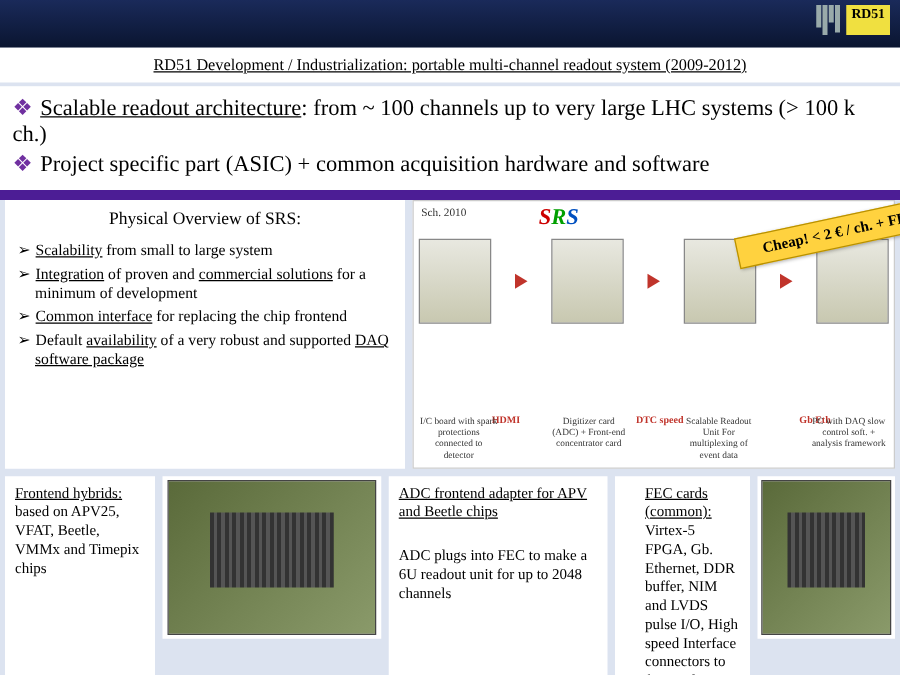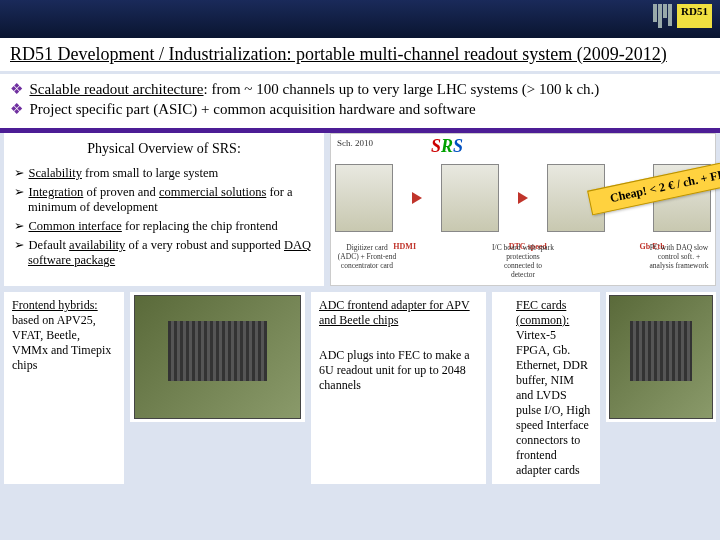--- a/index.html
+++ b/index.html
@@ -21,47 +21,47 @@
   }
   .logo-bars { display: flex; gap: 1px; }
   .logo-bar { width: 4px; background: #9aa; }
   .logo-text {
     background: #f0e040; color: #000;
     font-size: 11px; font-weight: bold;
     padding: 1px 4px; margin-left: 3px;
   }
   .title-row {
     background: #fff; padding: 6px 10px;
-    font-size: 18px; border-bottom: 3px solid #dce3f0;
+    font-size: 13px; border-bottom: 3px solid #dce3f0; text-align: center;
   }
   .title-row span { text-decoration: underline; }
   .bullets-row {
     background: #fff; padding: 6px 10px 8px 10px;
-    font-size: 15px; border-bottom: 5px solid #4c1d95;
+    font-size: 18px; border-bottom: 8px solid #4c1d95;
   }
   .bullets-row .dmd { color: #7030a0; margin-right: 6px; }
   .bullets-row .line { margin-bottom: 2px; }
   .bullets-row u { text-decoration: underline; }
 
   .mid { display: flex; gap: 6px; padding: 0 4px; border-radius: 10px; }
   .left-box {
     background: #fff; width: 320px;
     padding: 8px 10px; font-size: 12.5px;
   }
   .left-box h3 {
     font-size: 14px; font-weight: normal;
     text-align: center; margin-bottom: 8px;
   }
   .left-box .arw { color: #000; margin-right: 4px; }
   .left-box li { list-style: none; margin-bottom: 3px; text-indent: -14px; margin-left: 14px; }
   .left-box u { text-decoration: underline; }
 
   .right-img {
     flex: 1; background: #fff;
-    position: relative; height: 153px;
+    position: relative; height: 215px;
     border: 1px solid #ccc;
   }
   .srs-diag {
     position: absolute; left: 6px; top: 4px;
     font-size: 9px; color: #333;
   }
   .srs-logo {
     position: absolute; left: 100px; top: 2px;
     font-size: 18px; font-weight: bold;
     font-style: italic;
@@ -186,22 +186,23 @@
       <div class="block"></div>
       <div class="arrow-r"></div>
       <div class="block"></div>
     </div>
     <div class="links">
       <span>HDMI</span>
       <span>DTC speed</span>
       <span>Gb Eth</span>
     </div>
     <div class="caps">
+      <div>I/C board with spark protections connected to detector</div>
       <div>Digitizer card (ADC) + Front-end concentrator card</div>
-      <div>I/C board with spark protections connected to detector</div>
+      <div>Scalable Readout Unit For multiplexing of event data</div>
       <div>PC with DAQ slow control soft. + analysis framework</div>
     </div>
   </div>
 </div>
 
 <div class="cheap-sticker">Cheap!   &lt; 2 € / ch. + FE</div>
 
 <div class="bottom">
   <div class="cell col1">
     <div class="fe-hdr">Frontend hybrids:</div>

